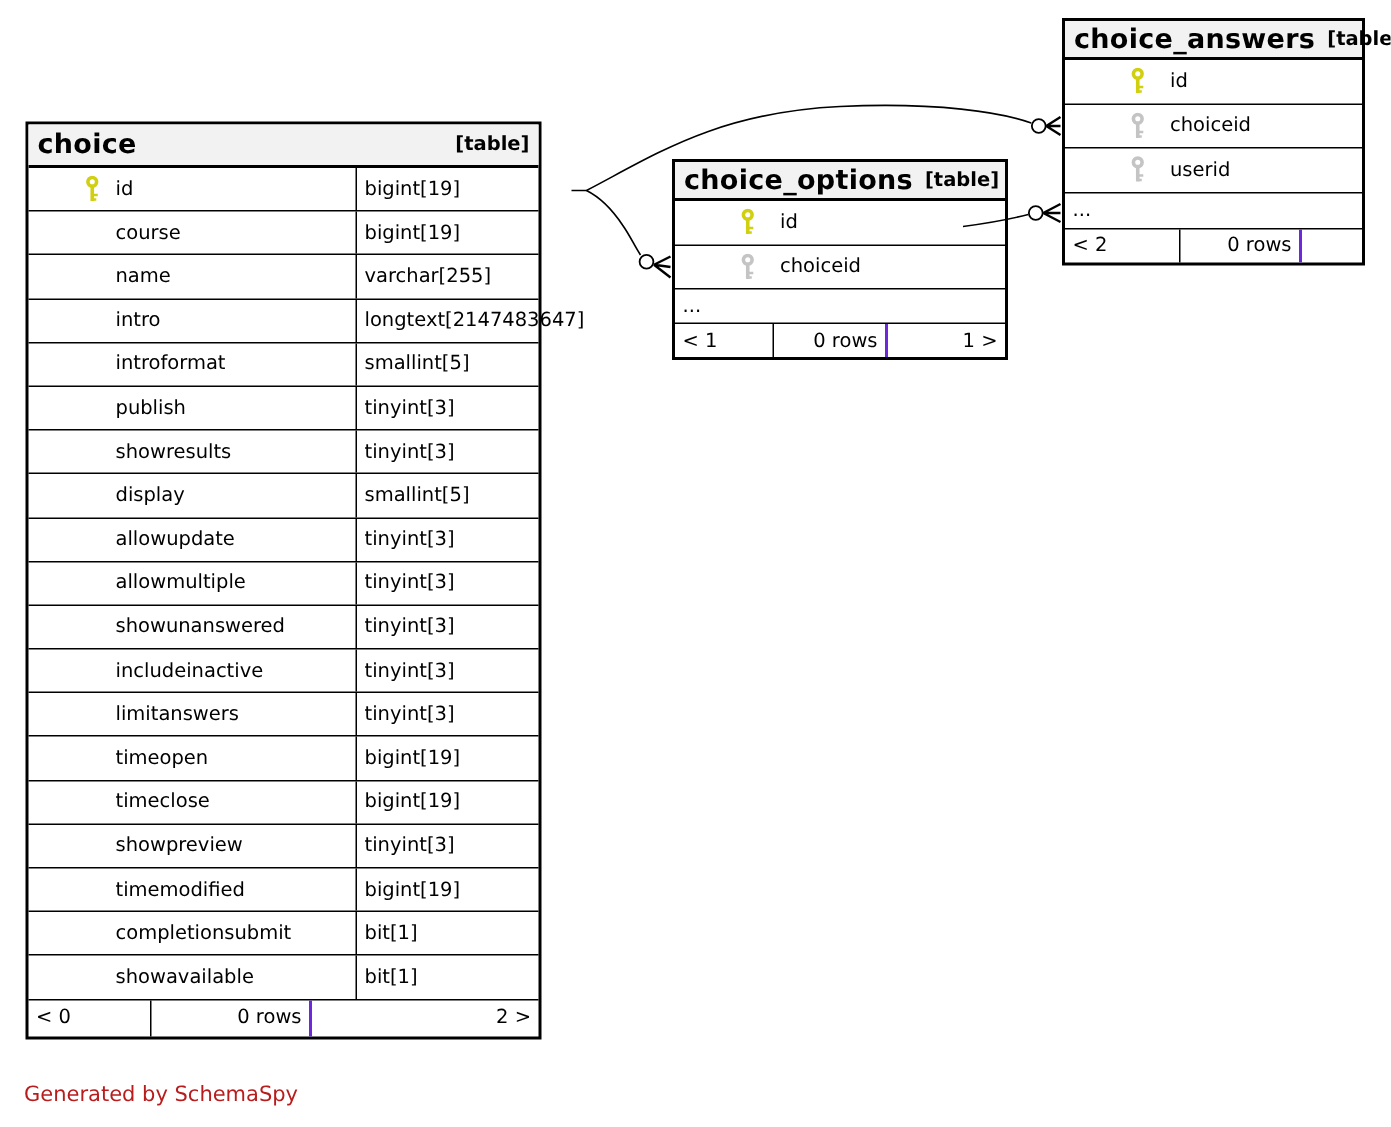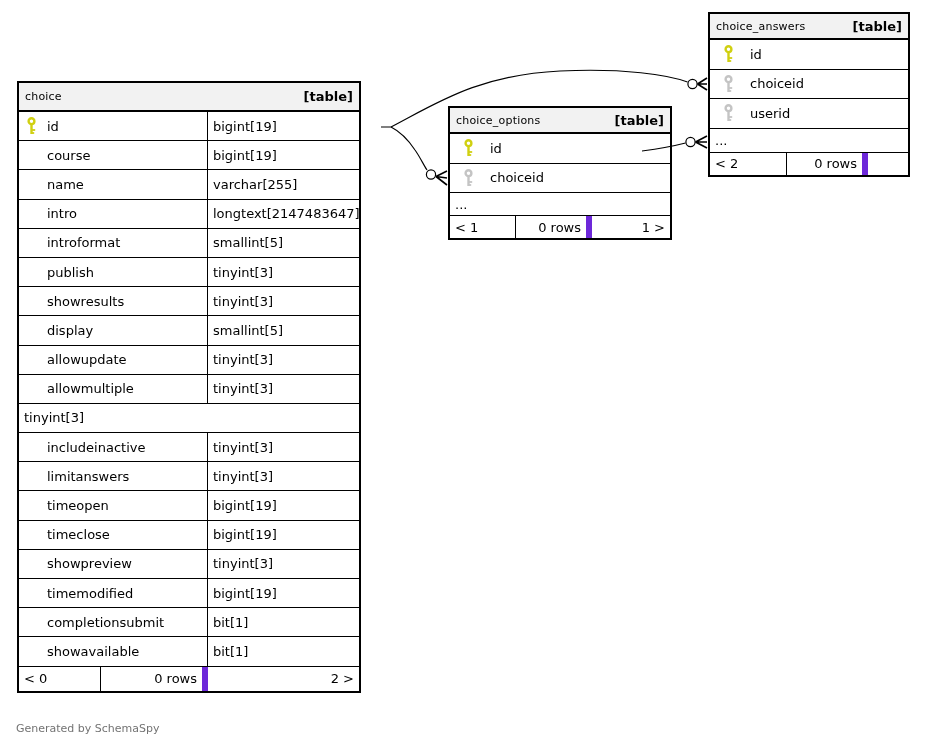--- a/index.html
+++ b/index.html
@@ -14,38 +14,38 @@
     border: 2px solid #000;
     background: #fff;
     font-size: 13px;
     z-index: 2;
   }
   .tbl-header {
     display: flex; align-items: center; justify-content: space-between;
     padding: 0 6px;
     border-bottom: 2px solid #000;
   }
-  .tbl-title { font-weight: normal; font-size: 11px; letter-spacing: .2px; }
+  .tbl-title { font-weight: bold; font-size: 18px; letter-spacing: .2px; }
   .tbl-badge { font-size: 13px; font-weight: bold; margin-left: 8px; white-space: nowrap; }
 
-  .tbl-row { display: flex; align-items: stretch; border-bottom: 1px solid #000; }
+  .tbl-row { display: flex; align-items: stretch; border-bottom: 1px solid #000; padding-left: 30px; }
   .name-cell { display: flex; align-items: center; flex: 0 0 189px; border-right: 1px solid #000; }
   .key-slot { flex: 0 0 24px; display: flex; justify-content: center; align-items: center; }
   .col-name { padding-left: 4px; white-space: nowrap; }
   .col-type { flex: 1; display: flex; align-items: center; padding-left: 5px; white-space: nowrap; }
 
   .no-types .name-cell { flex: 1; border-right: none; }
   .no-types .key-slot { flex: 0 0 36px; }
 
   .ellipsis-row { display: flex; align-items: center; padding-left: 5px; border-bottom: 1px solid #000; }
 
   .tbl-footer { display: flex; align-items: stretch; font-size: 13px; }
   .tbl-footer > span { display: flex; align-items: center; padding: 0 5px; }
   .f-left  { border-right: 1px solid #000; }
-  .f-mid   { border-right: 6px solid #6d28d9; justify-content: flex-end; }
+  .f-mid   { border-right: 2px solid #6d28d9; justify-content: flex-end; }
   .f-right { flex: 1; justify-content: flex-end; }
 
   
   #tbl-choice { left: 17px; top: 81px; width: 344px; }
   #tbl-choice .tbl-header { height: 29px; background: #f2f2f2; }
   #tbl-choice .tbl-row { height: 29.2px; }
   #tbl-choice .tbl-footer { height: 24px; }
   #tbl-choice .f-left { flex: 0 0 82px; }
   #tbl-choice .f-mid  { flex: 0 0 107px; }
 
@@ -69,21 +69,21 @@
     position: absolute; left: 0; top: 0;
     width: 927px; height: 751px;
     z-index: 3; pointer-events: none;
   }
   svg.overlay path.rel { fill: none; stroke: #000; stroke-width: 1.1px; }
   svg.overlay circle.zero { fill: #fff; stroke: #000; stroke-width: 1.2px; }
   svg.overlay path.crow { fill: none; stroke: #000; stroke-width: 1.6px; }
 
   .generated-note {
     position: absolute; left: 16px; top: 722px;
-    font-size: 11px; color: #737373; white-space: nowrap;
+    font-size: 14px; color: #b91c1c; white-space: nowrap;
   }
 </style>
 </head>
 <body>
 
 <div class="canvas">
 
   <div class="table-box" id="tbl-choice">
     <div class="tbl-header">
       <span class="tbl-title">choice</span>
@@ -234,20 +234,31 @@
           <line x1="5.5" y1="13" x2="9.2" y2="13" stroke-width="1.8"></line>
           <line x1="5.5" y1="16" x2="8.2" y2="16" stroke-width="1.8"></line>
         </svg>
       </span>
       <span class="col-name">allowmultiple</span>
     </div>
     <div class="col-type">tinyint[3]</div>
   </div>
 
   <div class="tbl-row">
+    <div class="name-cell">
+      <span class="key-slot">
+        <svg width="11" height="18" viewBox="0 0 11 18" aria-hidden="true" style="visibility: hidden;">
+          <circle cx="5.5" cy="4.2" r="2.9" fill="none" stroke-width="2.4"></circle>
+          <line x1="5.5" y1="7.1" x2="5.5" y2="17" stroke-width="2.4"></line>
+          <line x1="5.5" y1="13" x2="9.2" y2="13" stroke-width="1.8"></line>
+          <line x1="5.5" y1="16" x2="8.2" y2="16" stroke-width="1.8"></line>
+        </svg>
+      </span>
+      <span class="col-name">showunanswered</span>
+    </div>
     <div class="col-type">tinyint[3]</div>
   </div>
 
   <div class="tbl-row">
     <div class="name-cell">
       <span class="key-slot">
         <svg width="11" height="18" viewBox="0 0 11 18" aria-hidden="true" style="visibility: hidden;">
           <circle cx="5.5" cy="4.2" r="2.9" fill="none" stroke-width="2.4"></circle>
           <line x1="5.5" y1="7.1" x2="5.5" y2="17" stroke-width="2.4"></line>
           <line x1="5.5" y1="13" x2="9.2" y2="13" stroke-width="1.8"></line>

